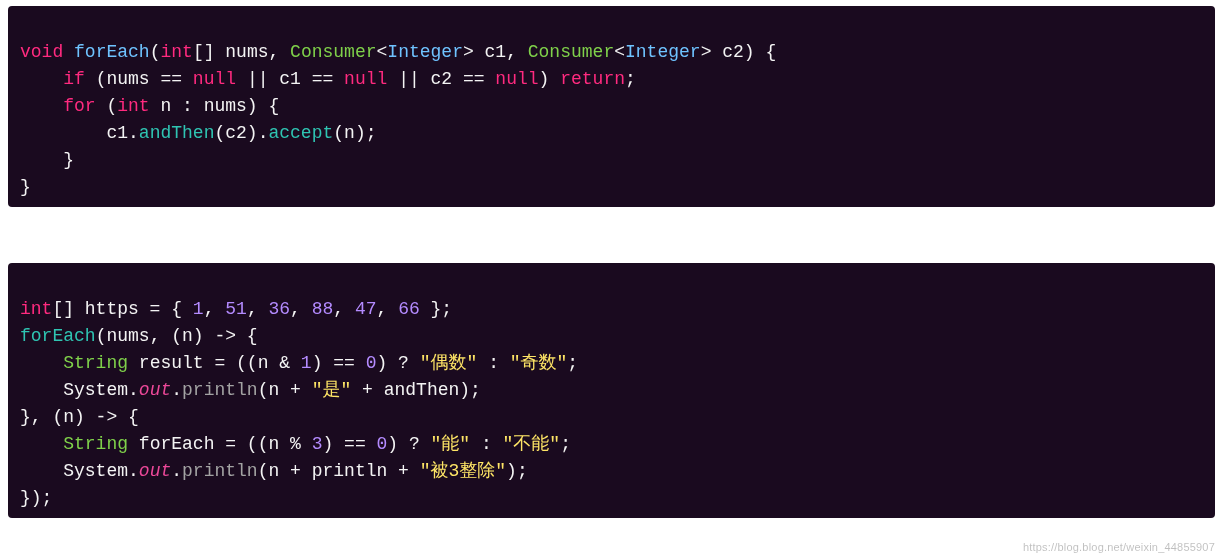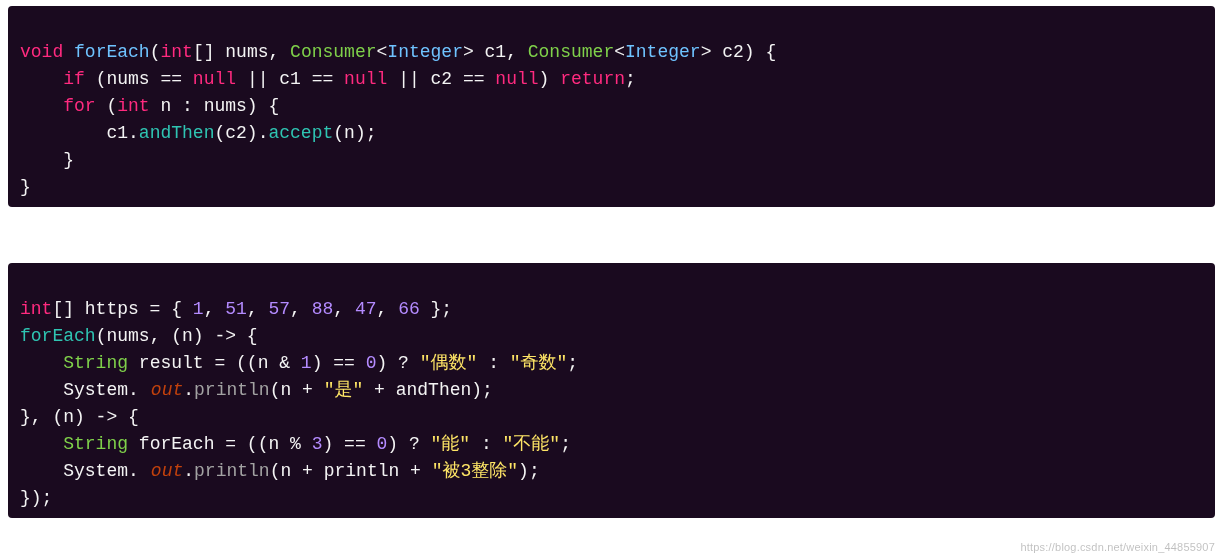--- a/index.html
+++ b/index.html
@@ -26,21 +26,21 @@
   }
   
   .kw     { color: #ff2a7f; }          
   .type   { color: #7fd14a; }          
   .typep  { color: #6fc3ff; }          
   .fn     { color: #6fc3ff; }          
   .call   { color: #2fc4b2; }          
   .callg  { color: #a3a3a3; }          
   .num    { color: #b48bff; }          
   .str    { color: #ffe666; }          
-  .field  { color: #c2410c; font-style: italic; margin-left: 12px; } 
+  .field  { color: #ec4899; font-style: italic; } 
   .id     { color: #f4f4f4; }
   .pun    { color: #f4f4f4; }
 
   .watermark {
     position: fixed;
     right: 8px;
     bottom: 4px;
     font-family: Arial, sans-serif;
     font-size: 11px;
     color: rgba(0,0,0,0.25);
@@ -55,23 +55,23 @@
 <span><span class="pun">    </span><span class="kw">if</span><span class="id"> (nums == </span><span class="kw">null</span><span class="id"> || c1 == </span><span class="kw">null</span><span class="id"> || c2 == </span><span class="kw">null</span><span class="id">) </span><span class="kw">return</span><span class="pun">;</span></span>
 <span><span class="pun">    </span><span class="kw">for</span><span class="pun"> (</span><span class="kw">int</span><span class="id"> n : nums) {</span></span>
 <span><span class="id">        c1.</span><span class="call">andThen</span><span class="id">(c2).</span><span class="call">accept</span><span class="id">(n);</span></span>
 <span><span class="pun">    }</span></span>
 <span><span class="pun">}</span></span>
 </div>
 
 <div class="gap"></div>
 
 <div class="codeblock">
-<span><span class="kw">int</span><span class="id">[] https = { </span><span class="num">1</span><span class="id">, </span><span class="num">51</span><span class="id">, </span><span class="num">57</span><span class="id">, </span><span class="num">88</span><span class="id">, </span><span class="num">47</span><span class="id">, </span><span class="num">66</span><span class="id"> };</span></span>
+<span><span class="kw">int</span><span class="id">[] https = { </span><span class="num">1</span><span class="id">, </span><span class="num">51</span><span class="id">, </span><span class="num">36</span><span class="id">, </span><span class="num">88</span><span class="id">, </span><span class="num">47</span><span class="id">, </span><span class="num">66</span><span class="id"> };</span></span>
 <span><span class="call">forEach</span><span class="id">(nums, (n) -&gt; {</span></span>
 <span><span class="pun">    </span><span class="type">String</span><span class="id"> result = ((n &amp; </span><span class="num">1</span><span class="id">) == </span><span class="num">0</span><span class="id">) ? </span><span class="str">"偶数"</span><span class="id"> : </span><span class="str">"奇数"</span><span class="pun">;</span></span>
 <span><span class="id">    System.</span><span class="field">out</span><span class="id">.</span><span class="callg">println</span><span class="id">(n + </span><span class="str">"是"</span><span class="id"> + andThen);</span></span>
 <span><span class="id">}, (n) -&gt; {</span></span>
 <span><span class="pun">    </span><span class="type">String</span><span class="id"> forEach = ((n % </span><span class="num">3</span><span class="id">) == </span><span class="num">0</span><span class="id">) ? </span><span class="str">"能"</span><span class="id"> : </span><span class="str">"不能"</span><span class="pun">;</span></span>
 <span><span class="id">    System.</span><span class="field">out</span><span class="id">.</span><span class="callg">println</span><span class="id">(n + println + </span><span class="str">"被3整除"</span><span class="id">);</span></span>
 <span><span class="id">});</span></span>
 </div>
 
-<div class="watermark">https://blog.csdn.net/weixin_44855907</div>
+<div class="watermark">https://blog.blog.net/weixin_44855907</div>
 
 </body></html>

